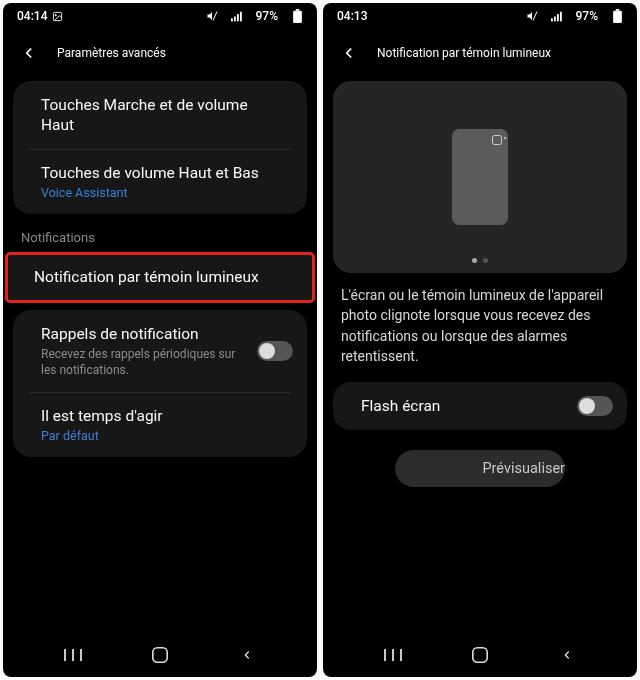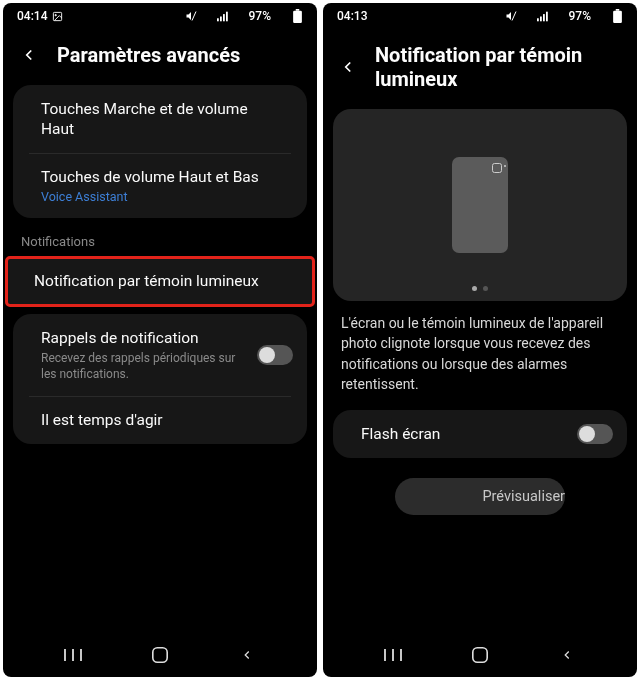--- a/index.html
+++ b/index.html
@@ -27,30 +27,30 @@
   .status-bar {
     height: 26px;
     display: flex;
     justify-content: space-between;
     align-items: center;
     padding: 0 14px;
     font-size: 12px;
     font-weight: 500;
   }
   .status-left { display: flex; align-items: center; gap: 4px; }
-  .status-right { display: flex; align-items: center; gap: 20px; }
+  .status-right { display: flex; align-items: center; gap: 13px; }
   .icon-sm { width: 12px; height: 12px; display: inline-flex; align-items: center; justify-content: center; }
   .app-header {
     display: flex;
     align-items: center;
     padding: 14px 16px 18px;
     gap: 18px;
   }
   .back-btn { width: 20px; height: 20px; display: flex; align-items: center; justify-content: center; }
-  .app-title { font-size: 20px; font-weight: 700; color: #fcfcfc; }
+  .app-title { font-size: 12px; font-weight: 400; color: #fcfcfc; }
   .section-label {
     font-size: 13px;
     color: #888;
     padding: 6px 18px 8px;
   }
   .card {
     background: #171717;
     border-radius: 18px;
     margin: 0 10px 10px;
     overflow: hidden;
@@ -231,20 +231,21 @@
   </div>
 
   <div class="card">
     <div class="row with-toggle">
       <div class="row-title">Rappels de notification</div>
       <div class="row-sub-grey">Recevez des rappels périodiques sur les notifications.</div>
       <div class="toggle"></div>
     </div>
     <div class="row">
       <div class="row-title">Il est temps d'agir</div>
+      <div class="row-sub-blue">Par défaut</div>
     </div>
   </div>
 
   <div class="nav-bar">
     <div class="nav-icon">
       <svg width="18" height="14" viewBox="0 0 18 14" stroke="#ddd" stroke-width="1.8">
           <line x1="1" y1="1" x2="1" y2="13"></line>
           <line x1="9" y1="1" x2="9" y2="13"></line>
           <line x1="17" y1="1" x2="17" y2="13"></line>
         </svg>

